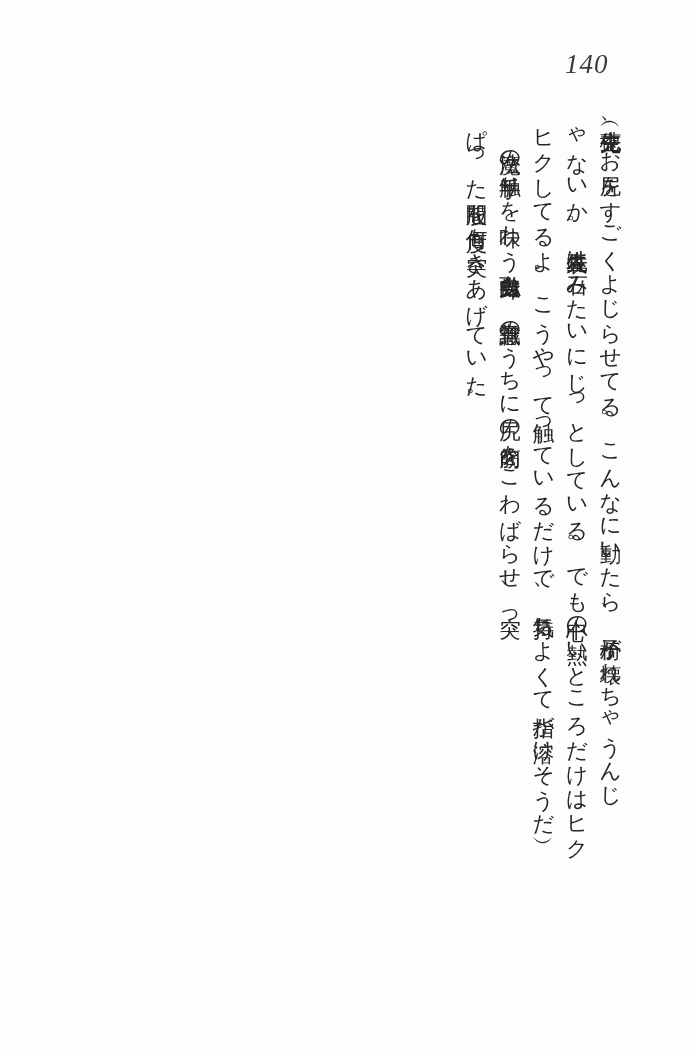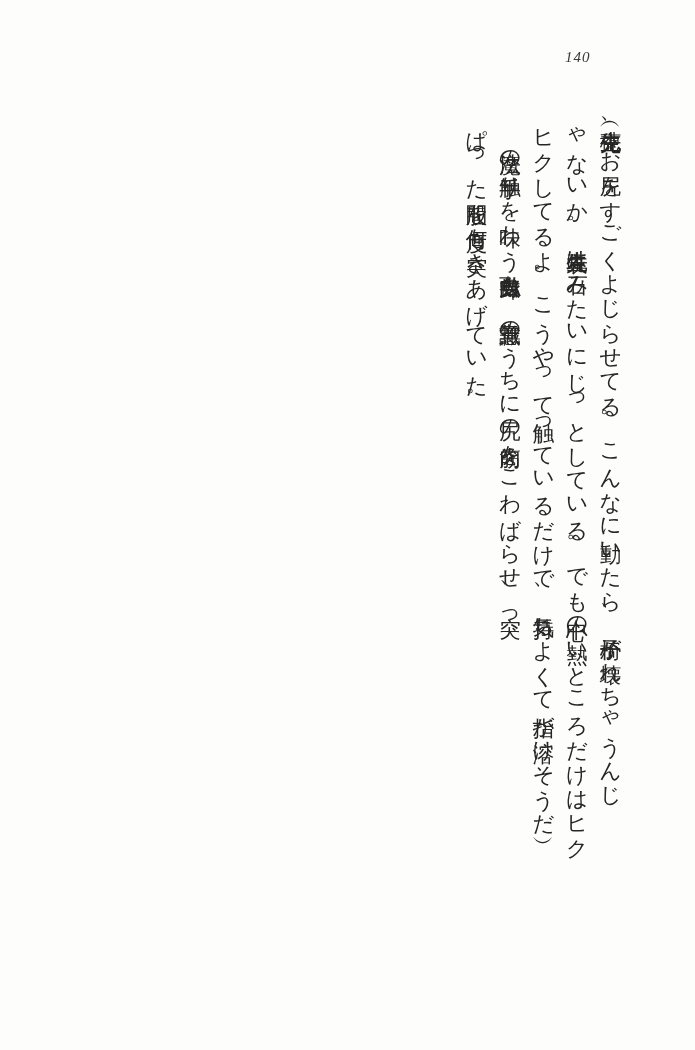--- a/index.html
+++ b/index.html
@@ -17,21 +17,21 @@
     height: 1050px;
     background: #fdfdfc;
     font-family: "Liberation Serif", serif;
     color: #262626;
     overflow: hidden;
   }
   .page-number {
     position: absolute;
     top: 49px;
     left: 565px;
-    font-size: 15px;
+    font-size: 27px;
     font-style: italic;
     letter-spacing: 1px;
     color: #3a3a3a;
   }
   .text-block {
     position: absolute;
     top: 114px;
     right: 69px;
     height: 824px;
     writing-mode: vertical-rl;

